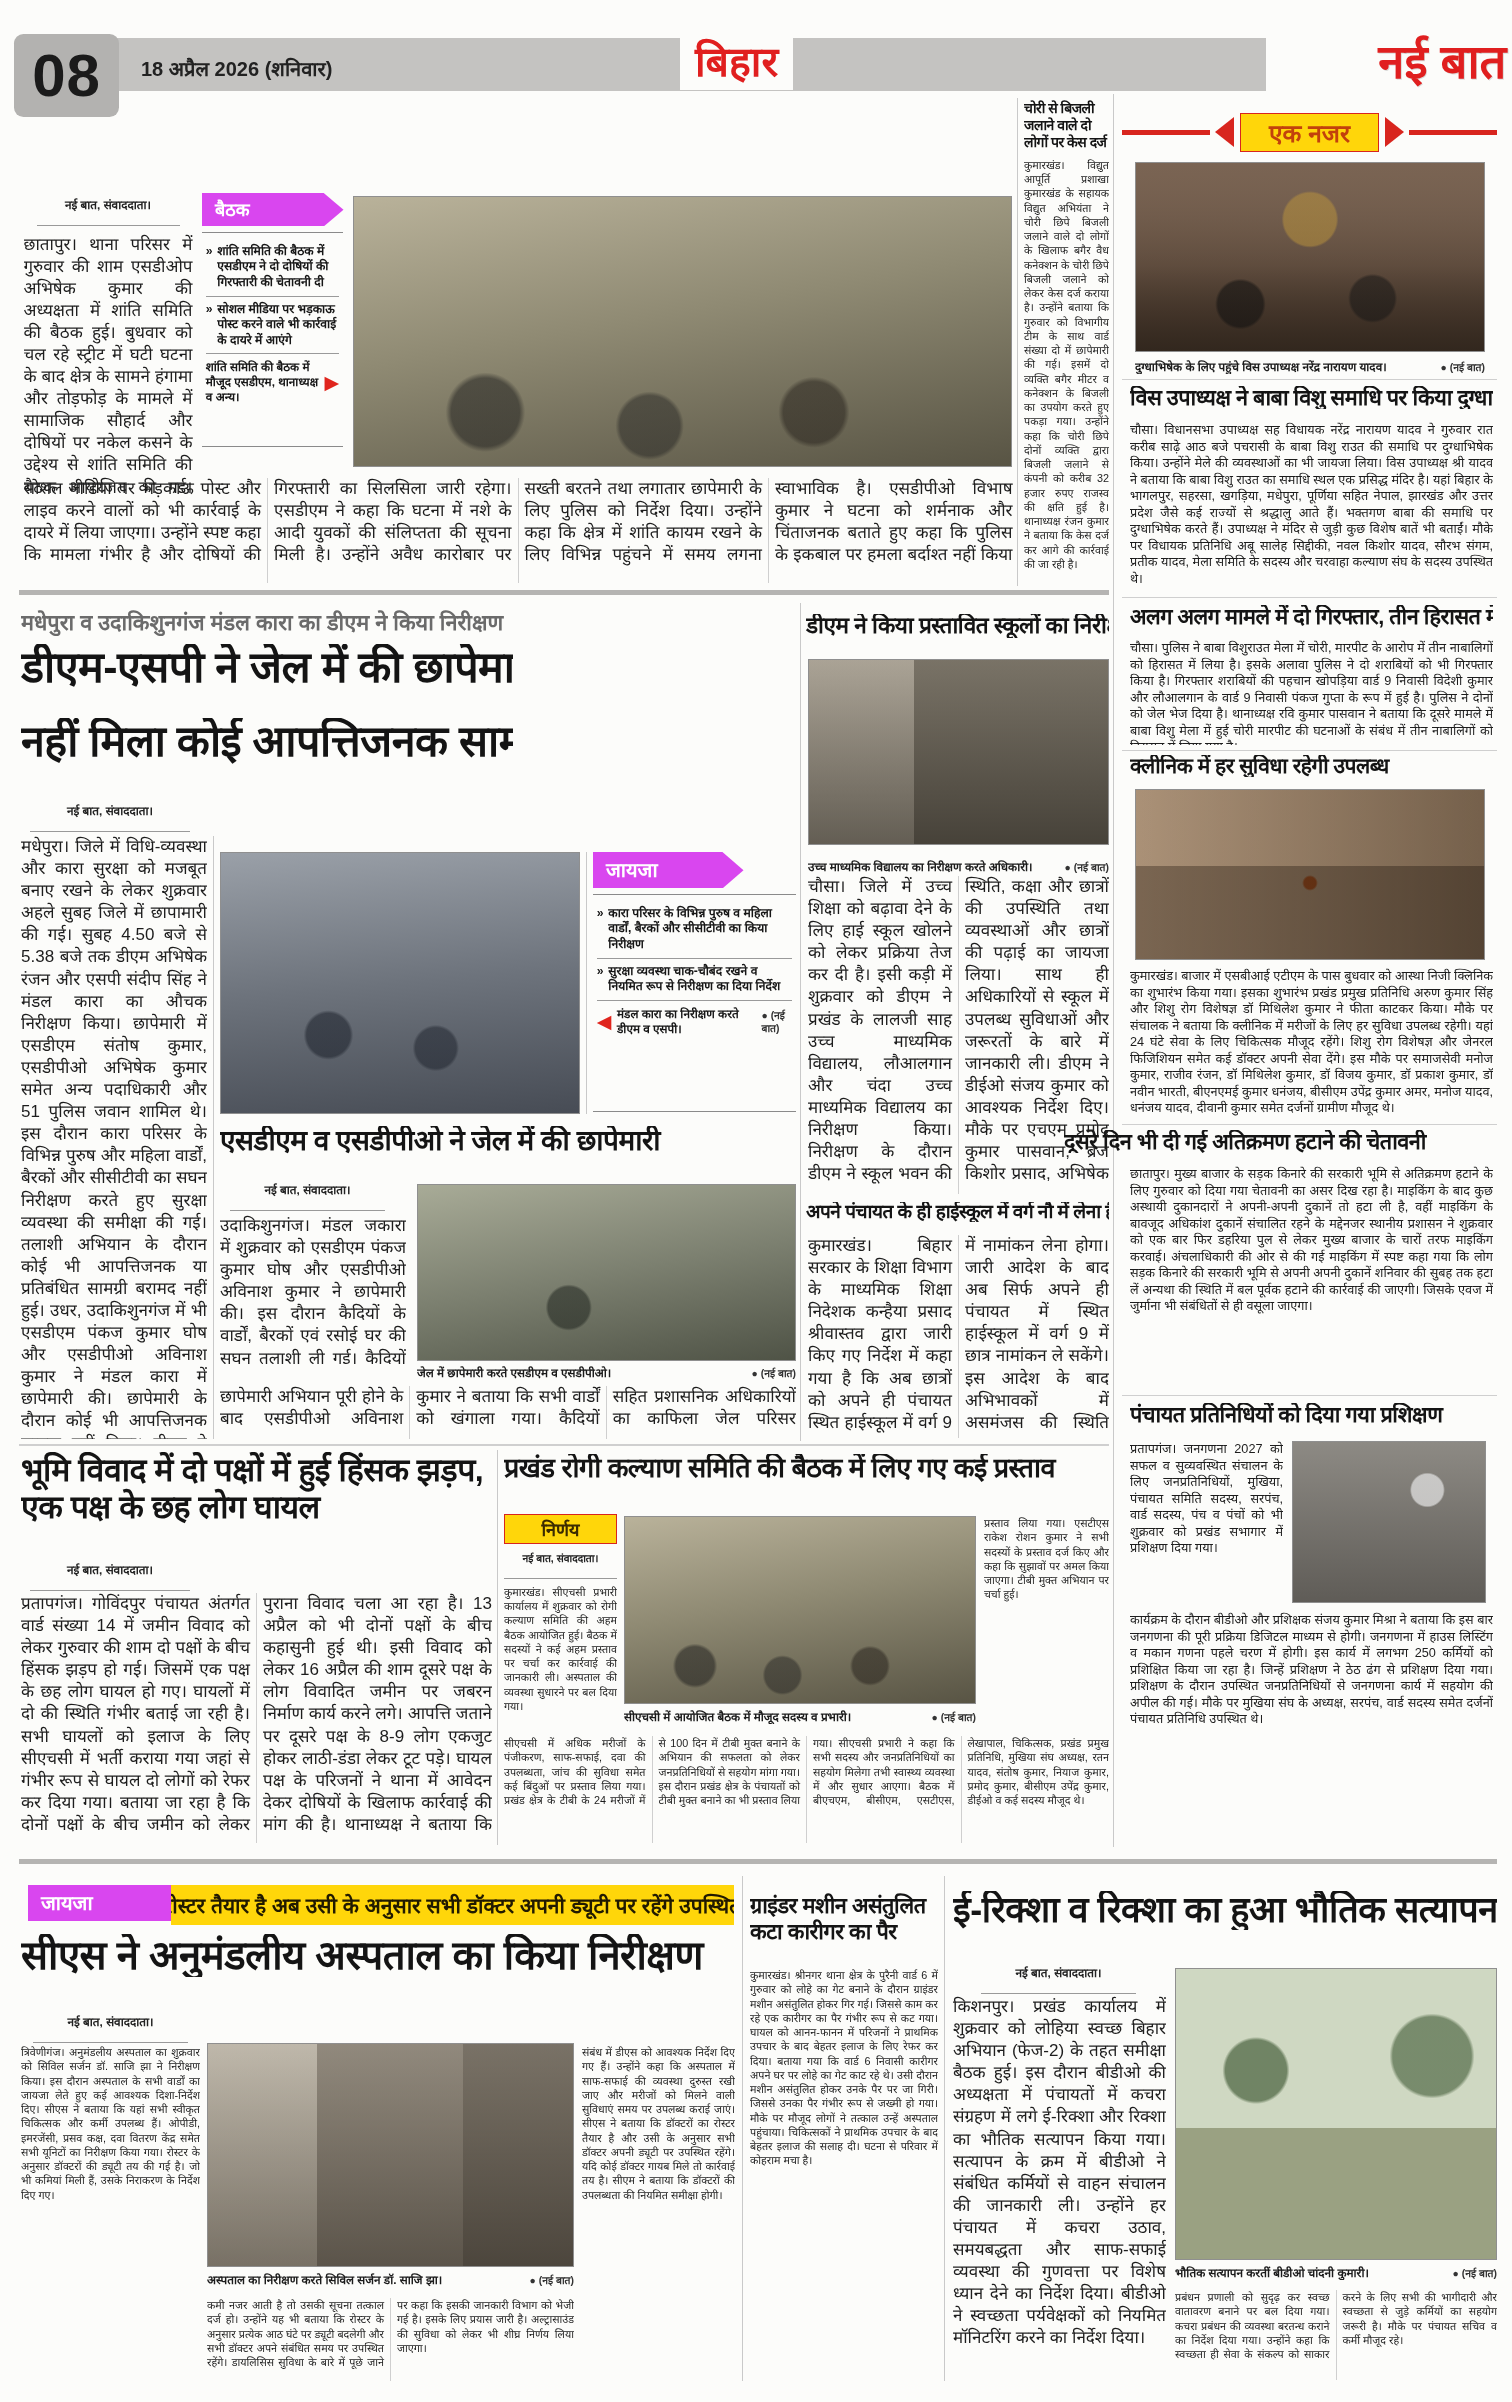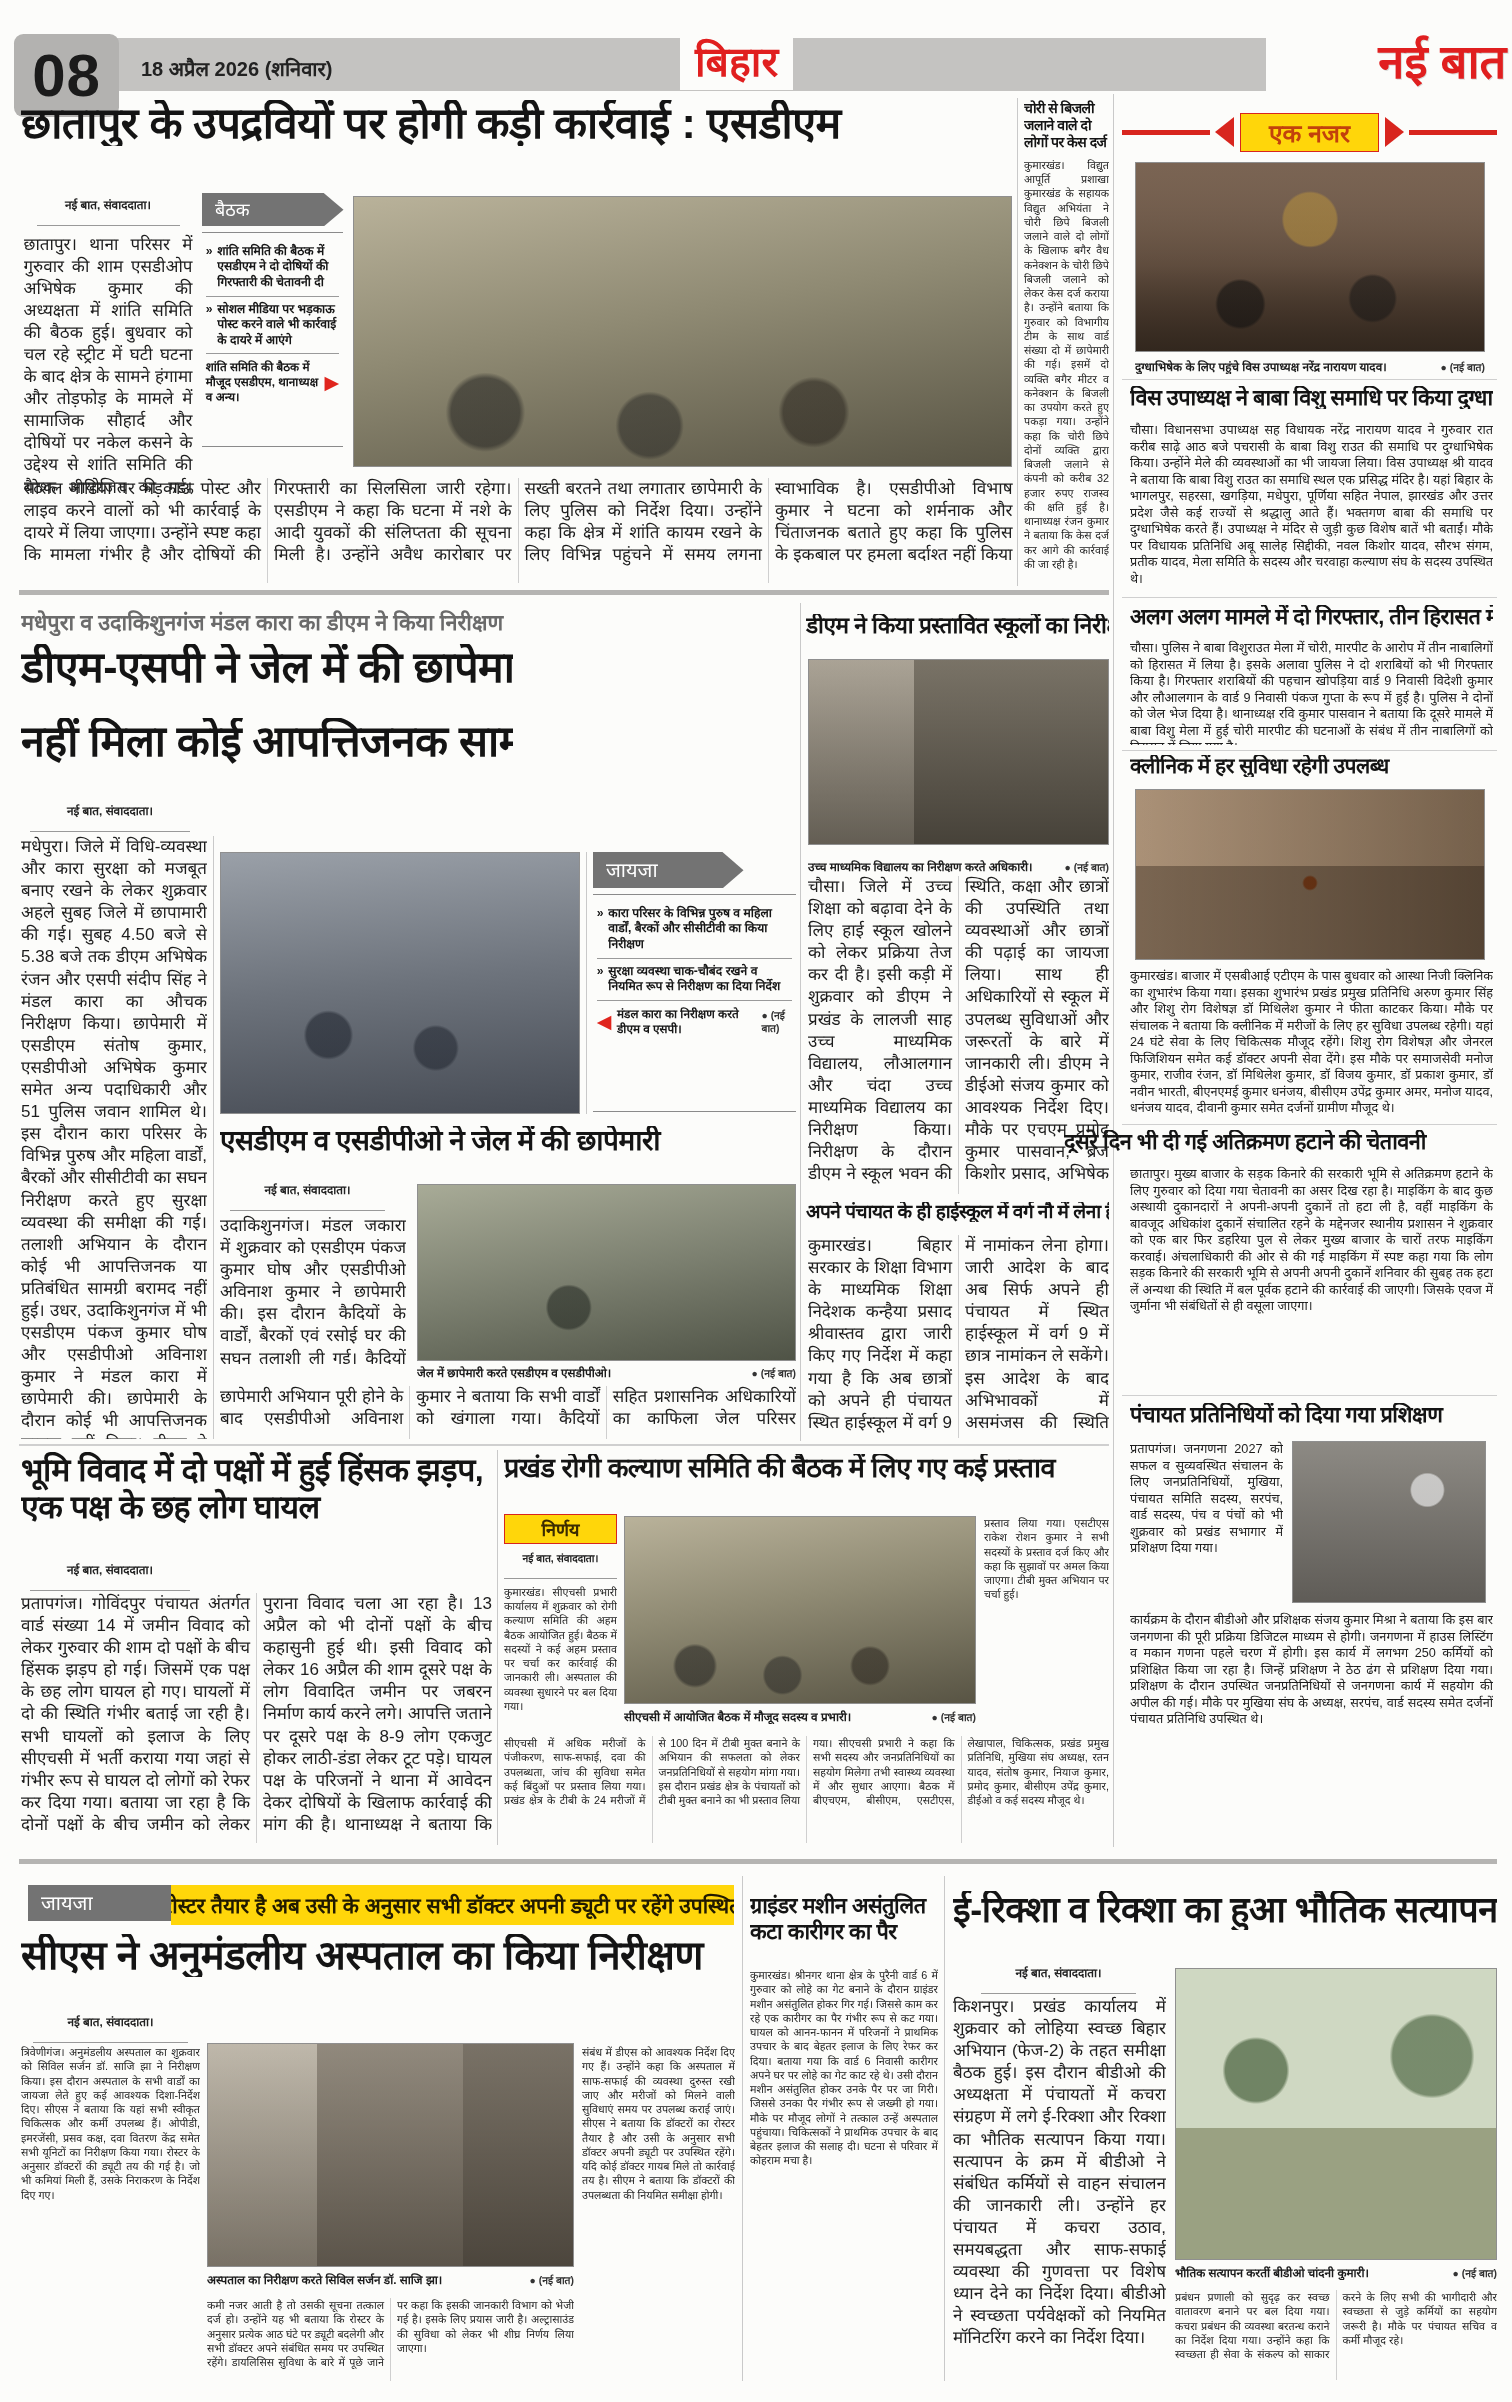--- a/index.html
+++ b/index.html
@@ -17,21 +17,21 @@
   .headline{font-weight:900;color:#141414;line-height:1.07;letter-spacing:-0.5px;overflow:hidden;}
   .one-line{white-space:nowrap;}
   .kicker{font-weight:900;color:#6b6b6b;overflow:hidden;white-space:nowrap;}
   .byline{font-size:11.8px;font-weight:bold;text-align:center;color:#222;border-bottom:0.9px solid #999;padding-bottom:13px;}
   .body-text{font-size:17px;line-height:1.3;text-align:justify;color:#1d1d1d;overflow:hidden;}
   .small{font-size:10.8px;line-height:1.32;}
   .cols2{column-count:2;column-gap:13px;column-rule:0.9px solid #cfcfcf;}
   .cols3{column-count:3;column-gap:13px;column-rule:0.9px solid #cfcfcf;}
   .cols4{column-count:4;column-gap:13px;column-rule:0.9px solid #cfcfcf;}
   
-  .tag-red{background:#737373;color:#fff;font-weight:400;font-size:20px;display:flex;align-items:center;
+  .tag-red{background:#d946ef;color:#fff;font-weight:700;font-size:20px;display:flex;align-items:center;
            padding:3.8px 24.5px 5.6px 13px;clip-path:polygon(0 0,86% 0,100% 50%,86% 100%,0 100%);}
   .ribbon-left{clip-path:polygon(0 0,100% 0,100% 100%,0 100%,8% 50%);}
   .banner-yellow{background:#ffd60a;color:#211a00;font-weight:900;font-size:21px;display:flex;align-items:center;justify-content:center;overflow:hidden;white-space:nowrap;}
   .eknazar-wrap{display:flex;align-items:center;gap:5.6px;}
   .red-rule{flex:1;height:4.7px;background:#d8251e;}
   .tri{width:0;height:0;border-top:15px solid transparent;border-bottom:15px solid transparent;}
   .tri-r{border-left:19px solid #d8251e;}
   .tri-l{border-right:19px solid #d8251e;}
   .yellow-pill{background:#ffd60a;border:1.9px solid #d8251e;color:#c2410c;font-weight:900;font-size:24.5px;padding:1.9px 28px;}
   .nirnay-pill{background:#ffd60a;border:1.9px solid #d8251e;color:#3c2b00;font-weight:900;font-size:18px;padding:1.9px 19px;text-align:center;}
@@ -65,21 +65,20 @@
 <div class="page">
 
   <div class="abs hdr-band" style="left:14px;top:38px;width:1483px;height:53px;"></div>
   <div class="abs num-badge" style="left:14px;top:34px;width:105px;height:83px;">
     <span class="page-num">08</span>
   </div>
   <div class="abs hdr-date" style="left:141px;top:55px;">18 अप्रैल 2026 (शनिवार)</div>
   <div class="abs hdr-sec" style="left:680px;top:30px;">बिहार</div>
   <div class="abs hdr-mast" style="left:1266px;top:28px;width:231px;">नई बात</div>
 
-  <div class="abs headline one-line" style="left:21px;top:100px;width:996px;font-size:43px;">छातापुर के उपद्रवियों पर होगी कड़ी कार्रवाई : एसडीएम</div>
   <div class="abs" style="left:23.5px;top:196px;width:169px;">
     <div class="byline" style="margin:0 13px 7.5px 13px;">नई बात, संवाददाता।</div>
     <div class="body-text" style="height:259px;">छातापुर। थाना परिसर में गुरुवार की शाम एसडीओप अभिषेक कुमार की अध्यक्षता में शांति समिति की बैठक हुई। बुधवार को चल रहे स्ट्रीट में घटी घटना के बाद क्षेत्र के सामने हंगामा और तोड़फोड़ के मामले में सामाजिक सौहार्द और दोषियों पर नकेल कसने के उद्देश्य से शांति समिति की बैठक आयोजित की गई। एसडीएम ने कहा कि बुधवार को उपद्रव कर रही भीड़ को नियंत्रित नहीं किया जा सका जिससे प्रशासनिक क्षमता पर सवाल खड़े हुए हैं। उन्होंने कहा कि शांति व्यवस्था बनाए रखना समाज के हर वर्ग की जिम्मेदारी है। कहा कि कानून हाथ में लेने वालों के खिलाफ कड़ी कार्रवाई तय है।</div>
   </div>
   <div class="abs" style="left:202px;top:193px;width:141px;">
     <div class="tag-red" style="width:104px;font-size:18px;">बैठक</div>
     <div class="info-box" style="margin-top:5.6px;height:202px;">
       <div class="bullet-line">
         <span class="bullet-ic">»</span>
         <span>शांति समिति की बैठक में एसडीएम ने दो दोषियों की गिरफ्तारी की चेतावनी दी</span>

